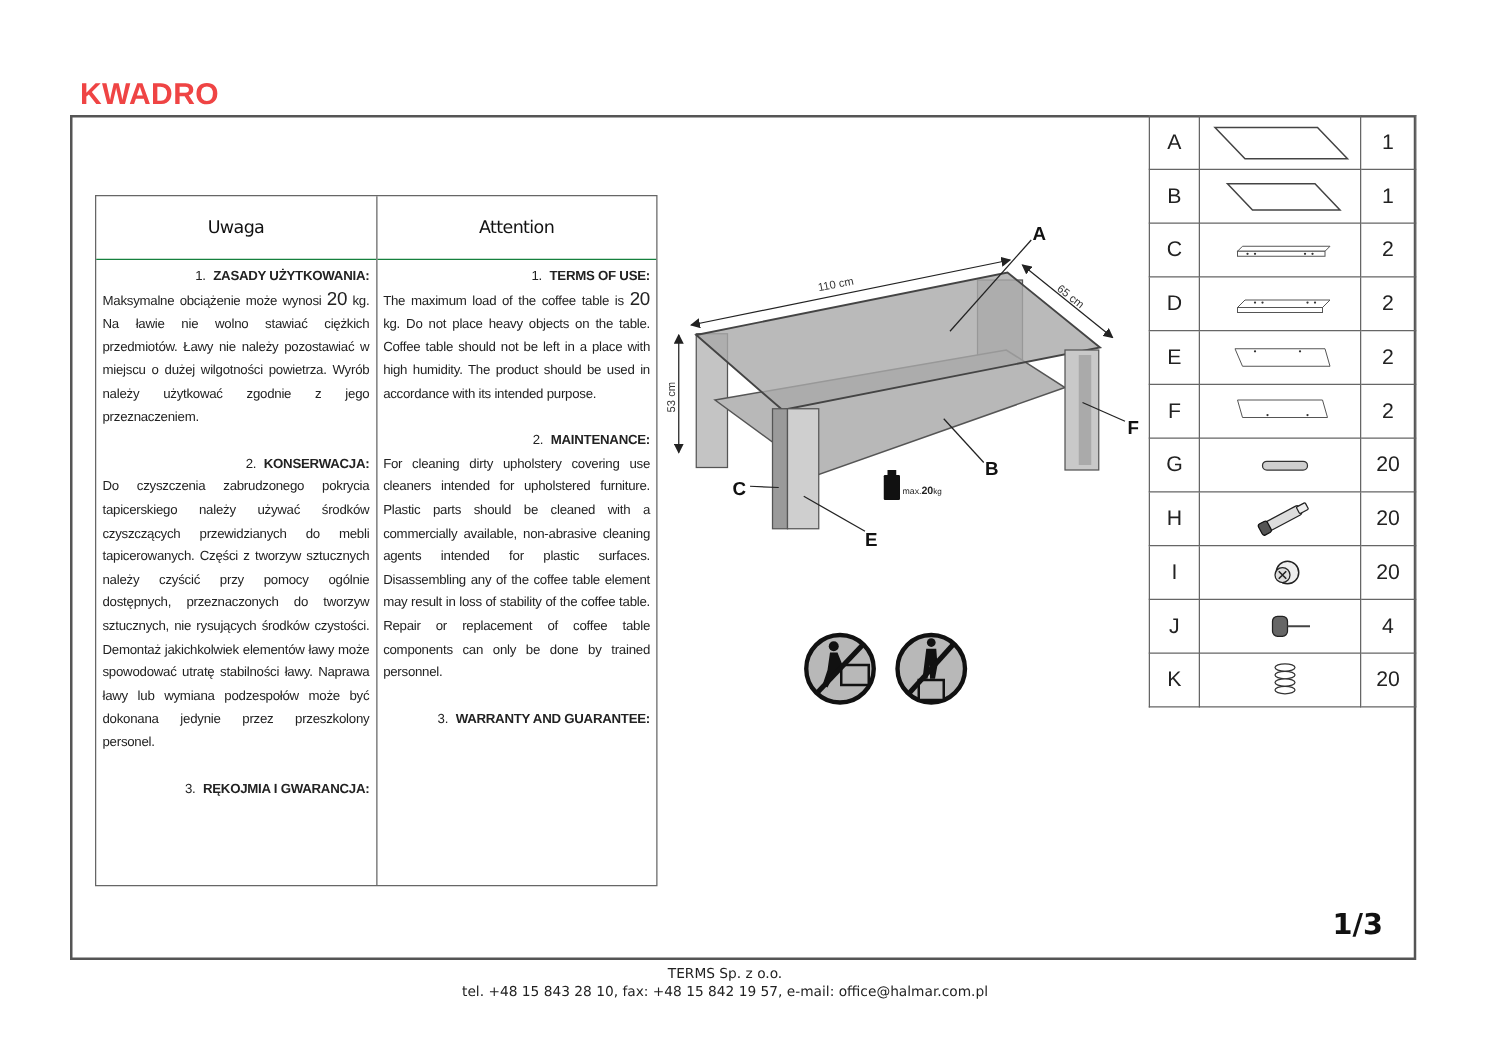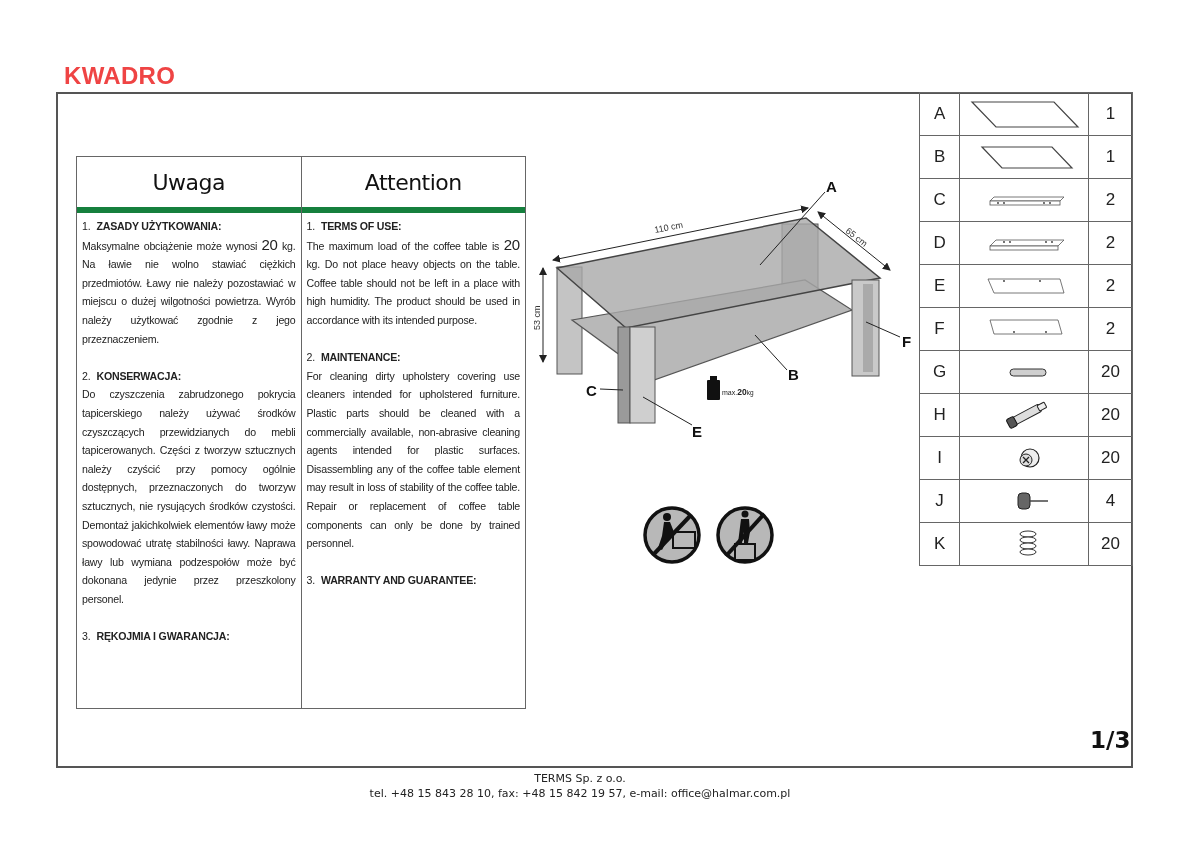--- a/index.html
+++ b/index.html
@@ -3,38 +3,38 @@
   <meta charset="utf-8">
   <style>
     html, body { margin: 0; padding: 0; background: #ffffff; }
     body { width: 1200px; height: 849px; position: relative; overflow: hidden; font-family: "Liberation Sans", sans-serif; color: #111; }
     .title { position: absolute; left: 64px; top: 62px; font-size: 24px; font-weight: bold; letter-spacing: 0.3px; color: #ef4444; }
     .frame { position: absolute; left: 56px; top: 92px; width: 1077px; height: 676px; border: 2px solid #555; box-sizing: border-box; }
     
     .notice { position: absolute; left: 76px; top: 156px; width: 450px; height: 553px; border: 1px solid #666; box-sizing: border-box; display: flex; }
     .col { width: 50%; display: flex; flex-direction: column; }
     .col + .col { border-left: 1px solid #666; }
-    .col-head { height: 50px; border-bottom: 6px solid #15803d; display: flex; align-items: center; justify-content: center; font-size: 22px; font-family: "DejaVu Sans", sans-serif; font-weight: normal; letter-spacing: -0.5px; color: #111; }
+    .col-head { height: 50px; border-bottom: 1px solid #15803d; display: flex; align-items: center; justify-content: center; font-size: 14px; font-family: "DejaVu Sans", sans-serif; font-weight: normal; letter-spacing: -0.5px; color: #111; }
     .col-body { padding: 4px 5px 0 5px; font-size: 10.6px; line-height: 18.6px; color: #222; font-family: "Liberation Sans", sans-serif; letter-spacing: -0.2px; }
     .sec { margin-bottom: 18.6px; }
-    .sec-head { font-weight: bold; }
+    .sec-head { font-weight: bold; text-align: right; }
     .sec-head .num { font-weight: normal; margin-right: 6px; }
     .sec-text { text-align: justify; }
     .big { font-size: 15px; }
     
     .diagram { position: absolute; left: 530px; top: 170px; width: 390px; height: 270px; }
     .signs { position: absolute; left: 640px; top: 500px; width: 145px; height: 70px; }
     
     .parts { position: absolute; left: 919px; top: 92px; width: 214px; border-collapse: collapse; }
     .parts td { border: 1px solid #666; height: 42px; text-align: center; vertical-align: middle; font-size: 17px; color: #222; padding: 0; }
     .parts td.l { width: 40px; }
     .parts td.img { width: 128px; }
     .parts td.q { width: 44px; }
     .parts svg { display: block; margin: 0 auto; }
-    .page { position: absolute; left: 1066px; top: 727px; font-size: 23px; font-weight: bold; color: #111; font-family: "DejaVu Sans", sans-serif; margin-left: 24px; }
+    .page { position: absolute; left: 1066px; top: 727px; font-size: 23px; font-weight: bold; color: #111; font-family: "DejaVu Sans", sans-serif; }
     .footer { position: absolute; left: 0; top: 771px; width: 1160px; text-align: center; font-size: 11px; line-height: 15px; color: #222; font-family: "DejaVu Sans", sans-serif; }
   </style>
 </head>
 <body>
 
 <div class="title">KWADRO</div>
 
 <div class="frame"></div>
 
 <div class="notice">

